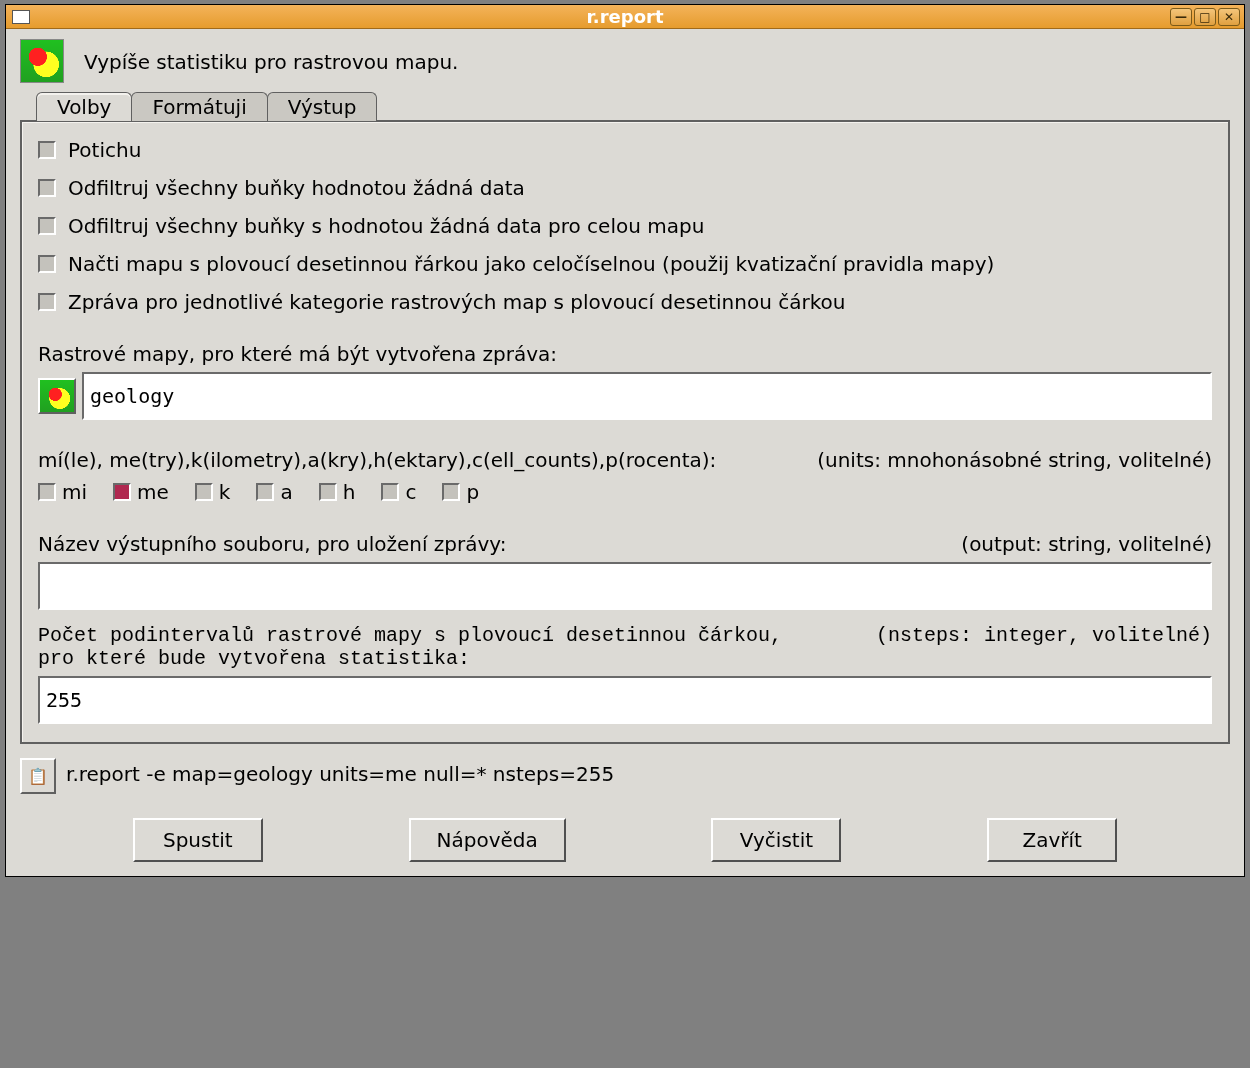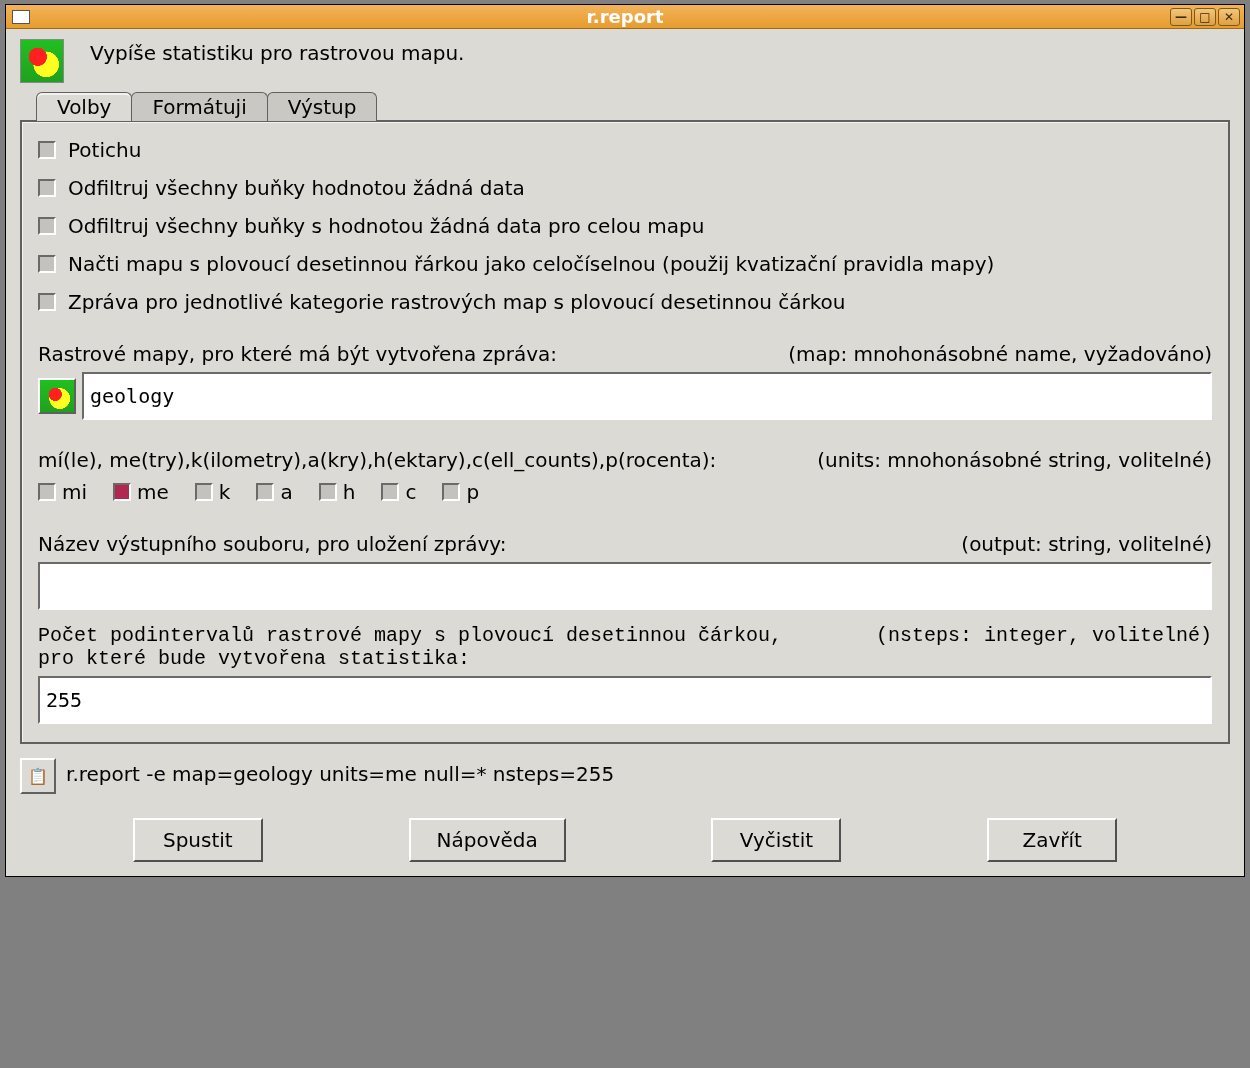--- a/index.html
+++ b/index.html
@@ -58,22 +58,22 @@
     font-size: 12px;
     font-weight: bold;
     color: #3a2a0a;
     cursor: pointer;
   }
   .client {
     padding: 10px 14px 14px 14px;
   }
   .header-row {
     display: flex;
-    align-items: flex-start;
-    gap: 26px;
+    align-items: center;
+    gap: 20px;
     margin-bottom: 8px;
   }
   .grass-icon {
     width: 44px; height: 44px;
     border: 1px solid #888;
     background:
       radial-gradient(circle at 40% 40%, #ff2020 0 25%, transparent 26%),
       radial-gradient(circle at 60% 58%, #ffff20 0 36%, transparent 37%),
       linear-gradient(#20c020,#20a020);
     flex-shrink: 0;
@@ -285,21 +285,20 @@
         <span class="cb"></span>
         <span>Načti mapu s plovoucí desetinnou řárkou jako celočíselnou (použij kvatizační pravidla mapy)</span>
       </div>
       <div class="check-row">
         <span class="cb"></span>
         <span>Zpráva pro jednotlivé kategorie rastrových map s plovoucí desetinnou čárkou</span>
       </div>
 
       <div class="field-label">
         <span>Rastrové mapy, pro které má být vytvořena zpráva:</span>
-        <span class="hint">(map: mnohonásobné name, vyžadováno)</span>
       </div>
       <div class="map-row">
         <div class="map-btn"></div>
         <input class="text-field" value="geology" style="">
       </div>
 
       <div class="field-label">
         <span>mí(le), me(try),k(ilometry),a(kry),h(ektary),c(ell_counts),p(rocenta):</span>
         <span class="hint">(units: mnohonásobné string, volitelné)</span>
       </div>

